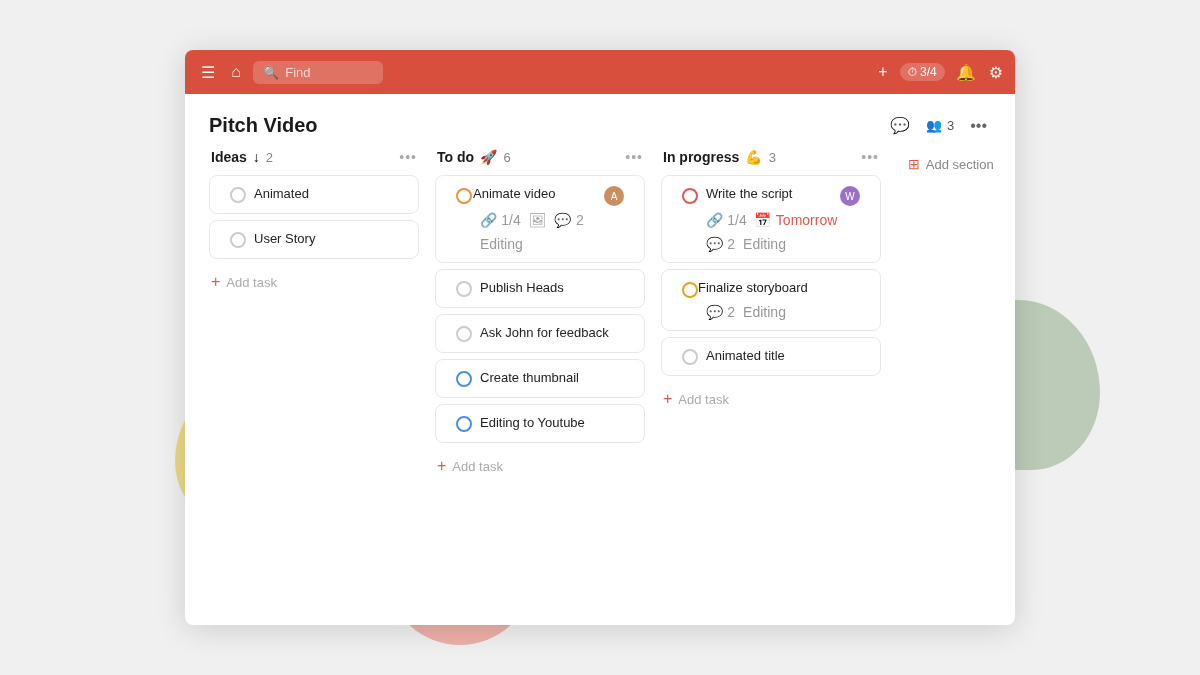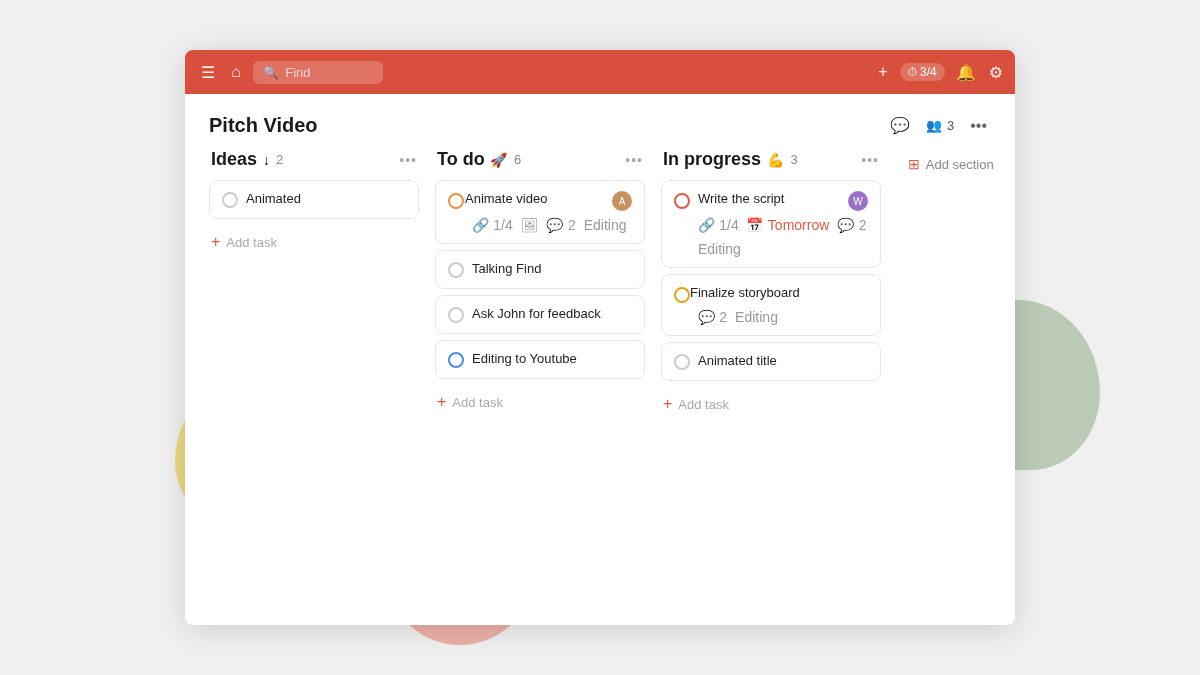--- a/index.html
+++ b/index.html
@@ -179,21 +179,21 @@
       justify-content: space-between;
       margin-bottom: 10px;
       padding: 0 2px;
     }
     .column-title-wrap {
       display: flex;
       align-items: center;
       gap: 6px;
     }
     .column-title {
-      font-size: 18px;
+      font-size: 14px;
       font-weight: 600;
       color: #1a1a1a;
     }
     .column-count {
       font-size: 13px;
       color: #888;
       font-weight: 400;
     }
     .column-emoji {
       font-size: 14px;
@@ -203,21 +203,21 @@
       cursor: pointer;
       font-size: 14px;
       letter-spacing: 1px;
     }
 
     
     .task-card {
       background: #fff;
       border: 1px solid #e8e8e8;
       border-radius: 8px;
-      padding: 10px 12px;
+      padding: 10px 20px;
       margin-bottom: 6px;
       cursor: pointer;
       display: flex;
       align-items: flex-end;
       gap: 8px;
     }
 
     .task-circle {
       width: 16px;
       height: 16px;
@@ -357,20 +357,24 @@
             <span class="column-count">2</span>
           </div>
           <span class="col-menu-btn">•••</span>
         </div>
 
         <div class="task-card">
           <div class="task-circle"></div>
           <span class="task-name">Animated</span>
         </div>
 
+        <div class="task-card">
+          <div class="task-circle"></div>
+          <span class="task-name">User Story</span>
+        </div>
 
         <div class="add-task-btn">
           <span class="plus-icon">+</span>
           <span>Add task</span>
         </div>
       </div>
 
       <div class="column">
         <div class="column-header">
           <div class="column-title-wrap">
@@ -394,29 +398,33 @@
               <span class="task-meta-item">🔗 1/4</span>
               <span class="task-meta-item">🖼</span>
               <span class="task-meta-item">💬 2</span>
               <span class="task-meta-item">Editing</span>
             </div>
           </div>
         </div>
 
         <div class="task-card">
           <div class="task-circle"></div>
-          <span class="task-name">Talking Find</span>
+          <span class="task-name">Publish Heads</span>
         </div>
 
 
         <div class="task-card">
           <div class="task-circle"></div>
           <span class="task-name">Ask John for feedback</span>
         </div>
 
+        <div class="task-card">
+          <div class="task-circle blue-outline"></div>
+          <span class="task-name">Create thumbnail</span>
+        </div>
 
         <div class="task-card">
           <div class="task-circle blue-outline"></div>
           <span class="task-name">Editing to Youtube</span>
         </div>
 
         <div class="add-task-btn">
           <span class="plus-icon">+</span>
           <span>Add task</span>
         </div>

